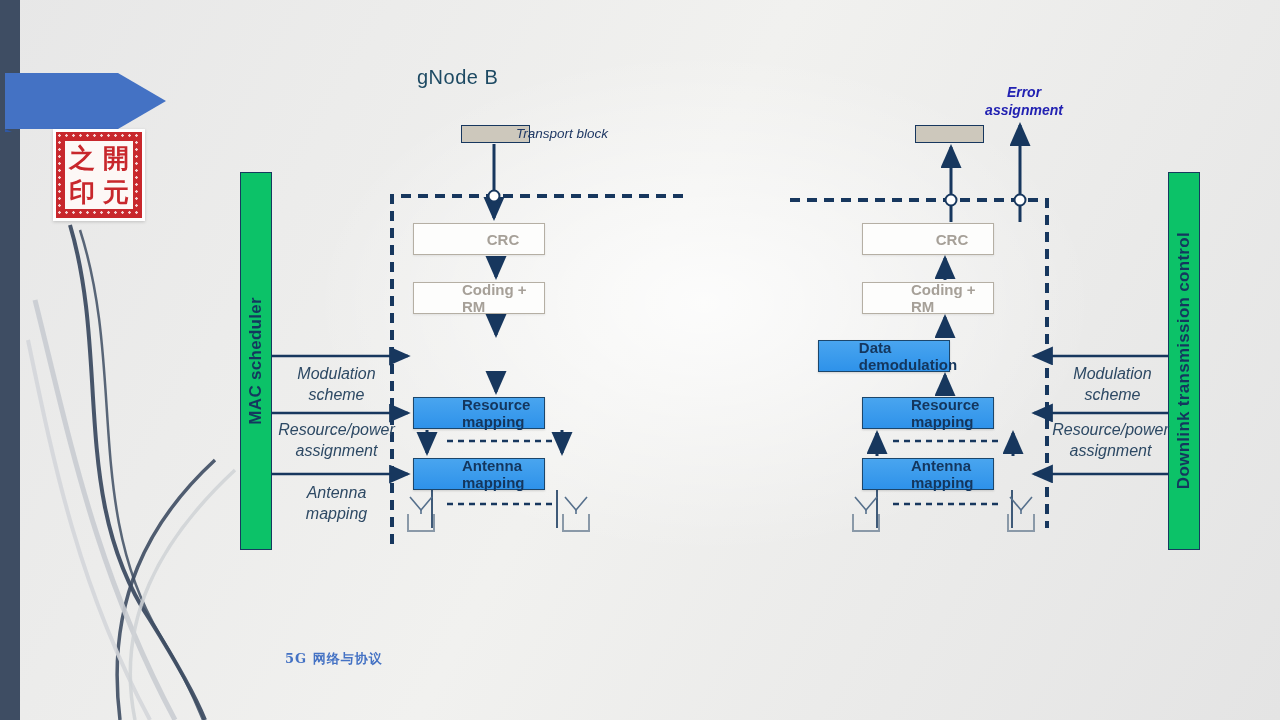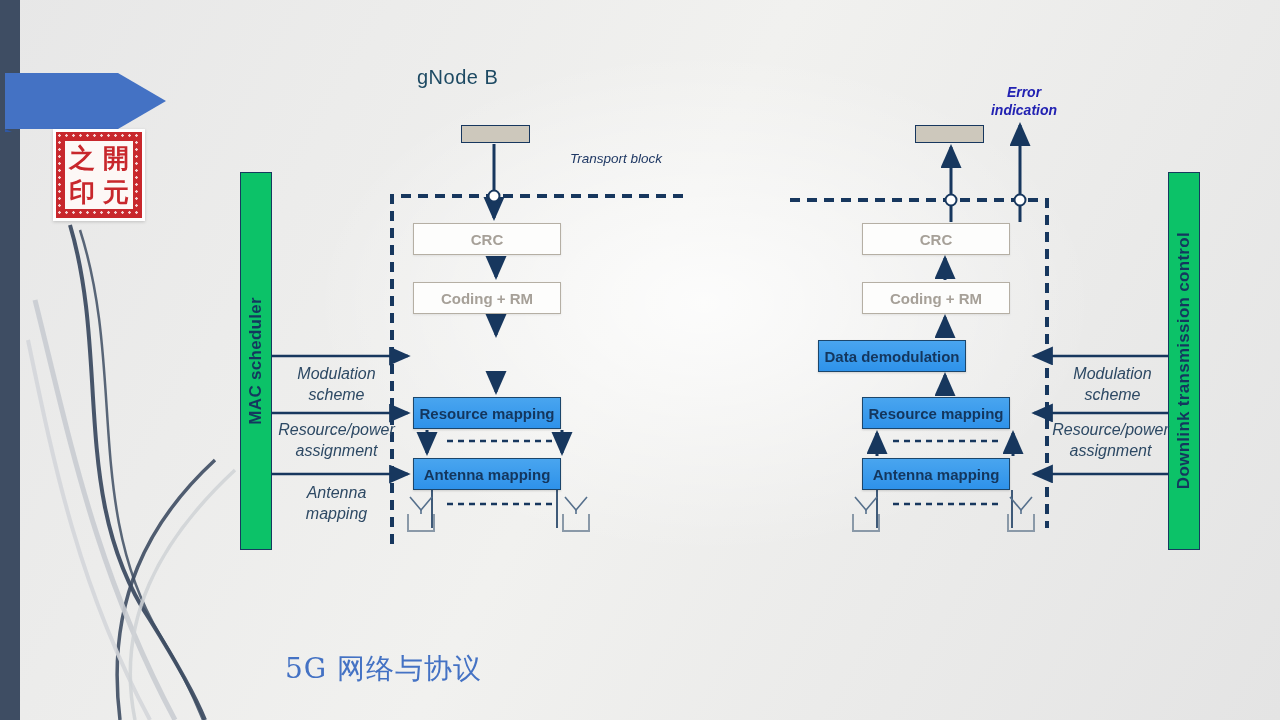--- a/index.html
+++ b/index.html
@@ -24,34 +24,34 @@
   .stamp-inner span{display:flex;align-items:center;justify-content:center;
     color:#c8272c;font-family:"DejaVu Serif",serif;font-weight:700;font-size:26px;line-height:1;}
   
   .diag-title{position:absolute;font-size:20px;color:#1d4a63;letter-spacing:.5px;text-align:left;}
   .error-label{position:absolute;left:973px;top:84px;width:102px;text-align:center;
     font-size:14px;font-weight:700;font-style:italic;color:#2222b2;line-height:1.25;}
   
   .tb-box{position:absolute;width:69px;height:18px;background:#cdc8bc;border:1.5px solid #17375e;box-sizing:border-box;}
   .tb-label{position:absolute;font-size:13.5px;font-style:italic;color:#1f3864;}
   
-  .chain-box{position:absolute;width:148px;height:32px;box-sizing:border-box;
-    display:flex;align-items:center;justify-content:center;font-size:15px;font-weight:700;}
+  .chain-box{position:absolute;width:132px;height:32px;box-sizing:border-box;
+    display:flex;align-items:center;justify-content:center;font-size:15px;font-weight:700;padding-left:48px;}
   .box-plain{background:#fdfdfc;border:1.5px solid #b5afa4;color:#a6a098;box-shadow:0 1px 2px rgba(0,0,0,.08);}
   .box-blue{background:linear-gradient(#49a5ef,#2e92ea);border:1.5px solid #1c466b;color:#14365d;box-shadow:0 1px 2px rgba(0,0,0,.15);}
   
   .ctrl-bar{position:absolute;top:172px;width:32px;height:378px;background:#0cc268;
     border:1.5px solid #173a5e;box-sizing:border-box;display:flex;align-items:center;justify-content:center;}
   .ctrl-bar span{writing-mode:vertical-rl;transform:rotate(180deg);
     font-size:17px;font-weight:700;color:#14375e;white-space:nowrap;letter-spacing:.3px;}
   
   .ctl-label{position:absolute;text-align:center;font-size:16px;font-style:italic;color:#2d4964;line-height:1.3;}
   
   .footer-text{position:absolute;left:285px;top:650px;font-family:"DejaVu Serif",serif;
-    font-size:28px;font-weight:400;color:#4472c4;letter-spacing:1px;}
+    font-size:13px;font-weight:700;color:#4472c4;letter-spacing:1px;}
 </style>
 </head>
 <body>
 
 <div class="slide">
 
   <svg class="deco-svg" viewBox="0 0 1280 720">
     <path d="M70,225 C110,360 70,500 150,620 C175,660 195,695 205,720" fill="none" stroke="#3e4d63" stroke-width="4" opacity="0.95"></path>
     <path d="M80,230 C125,370 85,510 160,635 C180,668 195,700 203,720" fill="none" stroke="#3e4d63" stroke-width="2.5" opacity="0.85"></path>
     <path d="M215,460 C150,520 105,600 120,720" fill="none" stroke="#3e4d63" stroke-width="3.5" opacity="0.9"></path>
@@ -144,36 +144,36 @@
       <path d="M1008,514 L1008,531 L1034,531 L1034,514" stroke="#8a99a8" stroke-width="2"></path>
     </g>
 
     <line x1="1168" y1="356" x2="1034" y2="356" stroke="#17375e" stroke-width="2.7" marker-end="url(#ah)"></line>
     <line x1="1168" y1="413" x2="1034" y2="413" stroke="#17375e" stroke-width="2.7" marker-end="url(#ah)"></line>
     <line x1="1168" y1="474" x2="1034" y2="474" stroke="#17375e" stroke-width="2.7" marker-end="url(#ah)"></line>
   </svg>
 
   <div class="diag-title" style="left:417px;top:66px;width:160px;">gNode B</div>
   <div class="tb-box" style="left:461px;top:125px;"></div>
-  <div class="tb-label" style="left:570px;top:126px;margin-top:25px;">Transport block</div>
+  <div class="tb-label" style="left:516px;top:126px;">Transport block</div>
 
   <div class="chain-box box-plain" style="left:413px;top:223px;">CRC</div>
   <div class="chain-box box-plain" style="left:413px;top:282px;">Coding + RM</div>
   <div class="chain-box box-blue" style="left:413px;top:397px;">Resource mapping</div>
   <div class="chain-box box-blue" style="left:413px;top:458px;">Antenna mapping</div>
 
   <div class="ctrl-bar" style="left:240px;">
     <span>MAC scheduler</span>
   </div>
 
   <div class="ctl-label" style="left:279px;top:364px;width:115px;">Modulation scheme</div>
   <div class="ctl-label" style="left:269px;top:420px;width:135px;">Resource/power assignment</div>
   <div class="ctl-label" style="left:284px;top:483px;width:105px;">Antenna mapping</div>
 
-  <div class="error-label">Error indication</div>
+  <div class="error-label">Error assignment</div>
   <div class="tb-box" style="left:915px;top:125px;"></div>
 
   <div class="chain-box box-plain" style="left:862px;top:223px;">CRC</div>
   <div class="chain-box box-plain" style="left:862px;top:282px;">Coding + RM</div>
   <div class="chain-box box-blue" style="left:818px;top:340px;">Data demodulation</div>
   <div class="chain-box box-blue" style="left:862px;top:397px;">Resource mapping</div>
   <div class="chain-box box-blue" style="left:862px;top:458px;">Antenna mapping</div>
 
   <div class="ctrl-bar" style="left:1168px;">
     <span>Downlink transmission control</span>

